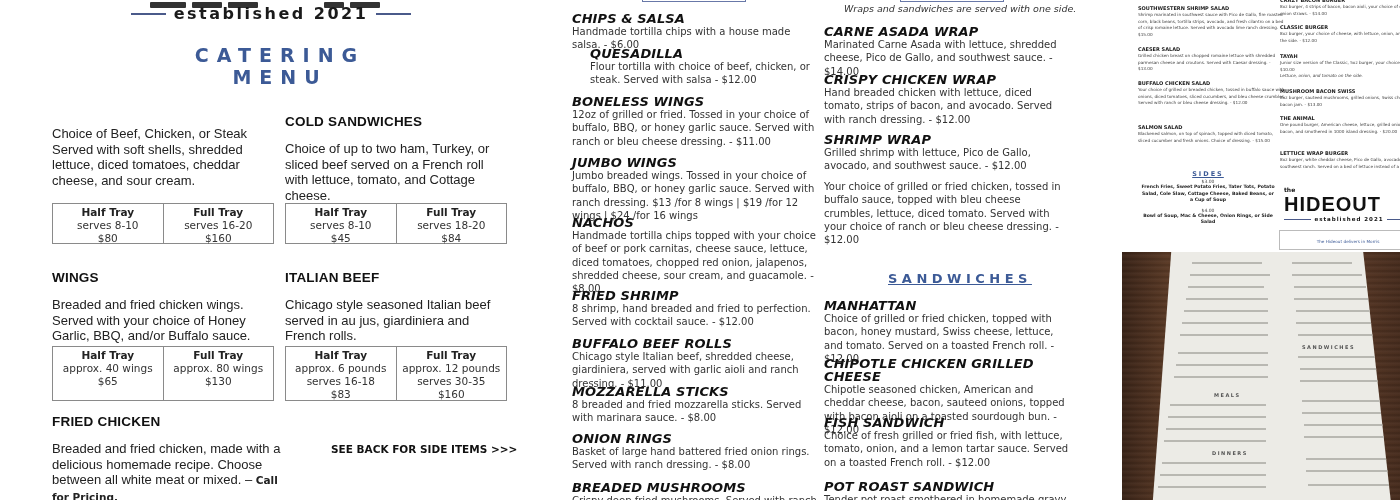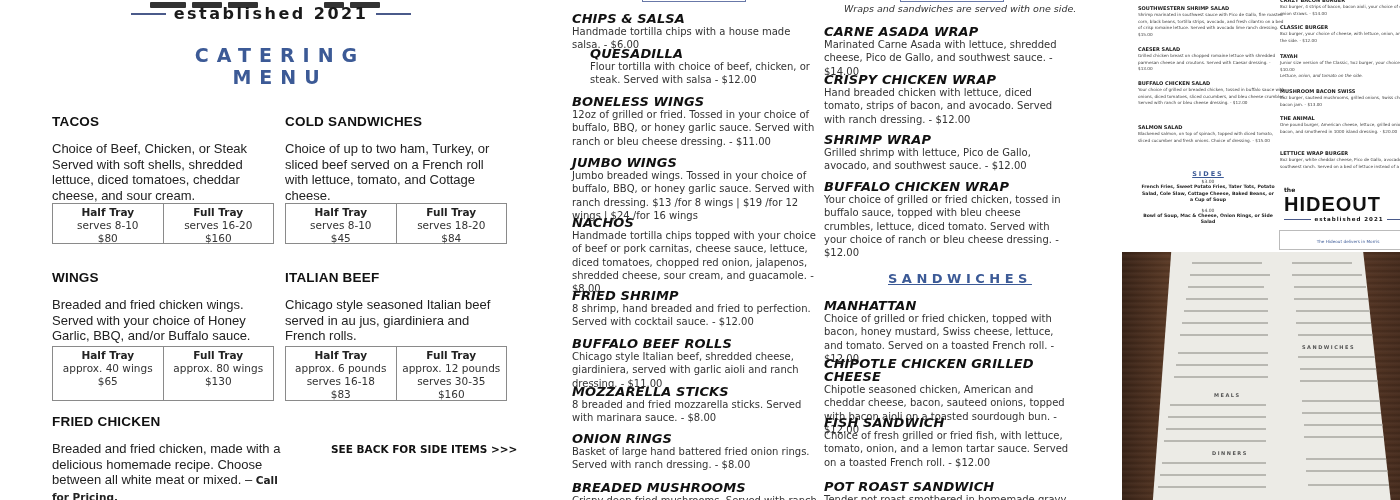--- a/index.html
+++ b/index.html
@@ -68,21 +68,20 @@
     <span style="width:36px"></span><span style="width:30px"></span><span style="width:30px"></span><span style="width:20px; margin-left:60px"></span><span style="width:30px"></span>
   </div>
   <div class="est">
     <div class="line"></div>
     <span class="txt">established 2021</span>
     <div class="line"></div>
   </div>
   <div class="cat-title">CATERING MENU</div>
 
   <div class="sec" style="left:52px; top:114px; width:230px;">
-    <h3>TACOS</h3>
     <div class="desc">Choice of Beef, Chicken, or Steak Served with soft shells, shredded lettuce, diced tomatoes, cheddar cheese, and sour cream.</div>
   </div>
   <div class="tray" style="left:52px; top:203px; width:222px; height:41px;">
     <div class="cell">
       <div class="hd">Half Tray</div>
       <div>serves 8-10</div>
       <div>$80</div>
     </div>
     <div class="cell">
       <div class="hd">Full Tray</div>
@@ -208,21 +207,20 @@
   </div>
   <div class="item" style="left:262px; top:73px;">
     <h4>CRISPY CHICKEN WRAP</h4>
     <p>Hand breaded chicken with lettuce, diced tomato, strips of bacon, and avocado. Served with ranch dressing. - $12.00</p>
   </div>
   <div class="item" style="left:262px; top:133px;">
     <h4>SHRIMP WRAP</h4>
     <p>Grilled shrimp with lettuce, Pico de Gallo,  avocado, and southwest sauce. - $12.00</p>
   </div>
   <div class="item" style="left:262px; top:180px;">
-    <h4>BUFFALO CHICKEN WRAP</h4>
     <p>Your choice of grilled or fried chicken, tossed in buffalo sauce, topped with bleu cheese crumbles, lettuce, diced tomato. Served with your choice of ranch or bleu cheese dressing. - $12.00</p>
   </div>
 
   <div class="sand-title">SANDWICHES</div>
 
   <div class="item" style="left:262px; top:299px;">
     <h4>MANHATTAN</h4>
     <p>Choice of grilled or fried chicken, topped with bacon, honey mustard, Swiss cheese, lettuce, and tomato. Served on a toasted French roll. - $12.00</p>
   </div>
   <div class="item" style="left:262px; top:357px;">

